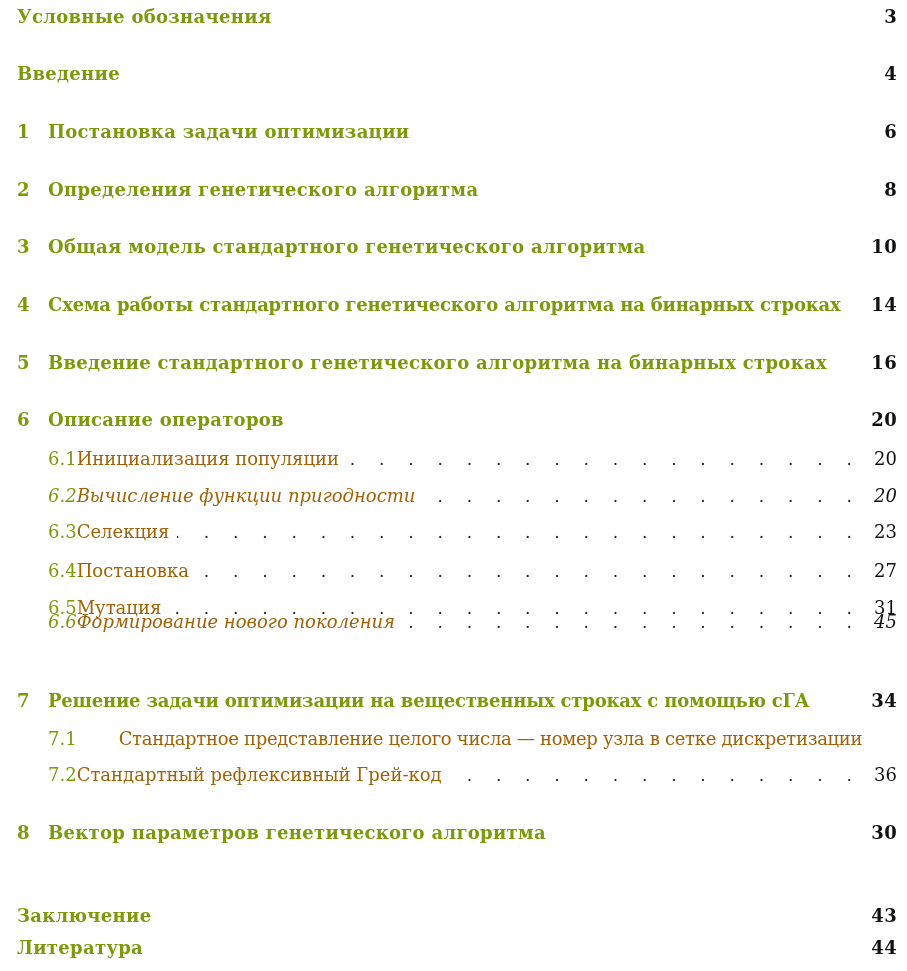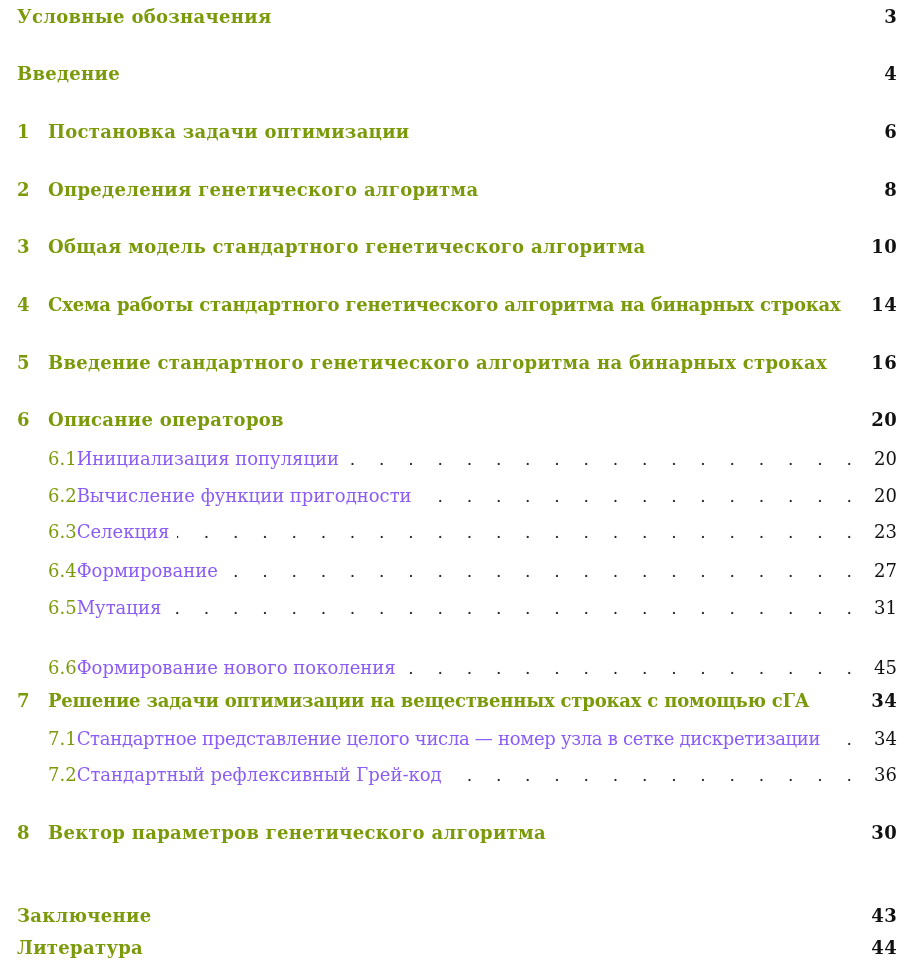--- a/index.html
+++ b/index.html
@@ -42,21 +42,21 @@
     }
     .num {
       color: #7a9a0a;
       display: inline-block;
     }
     .level1 .num { width: 31px; }
     .level2 .num { width: 48px; }
     .title {
       color: #7a9a0a;
     }
-    .level2 .title { color: #8b5cf6; }
+    .level2 .title { color: #a16207; }
     .leader {
       flex: 1 1 auto;
       overflow: hidden;
       margin: 0 6px 0 8px;
       color: #222;
       letter-spacing: 9.2px;
       font-weight: normal;
       font-size: 17px;
       text-align: right;
       direction: rtl;
@@ -130,63 +130,63 @@
     <span class="page">20</span>
   </a>
 
   <a class="row level2" style="top:448px;">
     <span class="num">6.1</span>
     <span class="title">Инициализация популяции</span>
     <span class="leader">. . . . . . . . . . . . . . . . . . . . . . . . . . . . . . . . . . . . . . . . . . . . . . . . . . . . . . . . . . . . . . . . . . . . . . . . . . . . . .</span>
     <span class="page">20</span>
   </a>
 
-  <a class="row level2" style="top:485px;">
+  <a class="row level2" style="top:485px;font-style:italic;">
     <span class="num">6.2</span>
     <span class="title">Вычисление функции пригодности</span>
     <span class="leader">. . . . . . . . . . . . . . . . . . . . . . . . . . . . . . . . . . . . . . . . . . . . . . . . . . . . . . . . . . . . . . . . . . . . . . . . . . . . . .</span>
     <span class="page">20</span>
   </a>
 
   <a class="row level2" style="top:521px;">
     <span class="num">6.3</span>
     <span class="title">Селекция</span>
     <span class="leader">. . . . . . . . . . . . . . . . . . . . . . . . . . . . . . . . . . . . . . . . . . . . . . . . . . . . . . . . . . . . . . . . . . . . . . . . . . . . . .</span>
     <span class="page">23</span>
   </a>
 
   <a class="row level2" style="top:560px;">
     <span class="num">6.4</span>
-    <span class="title">Формирование</span>
+    <span class="title">Постановка</span>
     <span class="leader">. . . . . . . . . . . . . . . . . . . . . . . . . . . . . . . . . . . . . . . . . . . . . . . . . . . . . . . . . . . . . . . . . . . . . . . . . . . . . .</span>
     <span class="page">27</span>
   </a>
 
   <a class="row level2" style="top:597px;">
     <span class="num">6.5</span>
     <span class="title">Мутация</span>
     <span class="leader">. . . . . . . . . . . . . . . . . . . . . . . . . . . . . . . . . . . . . . . . . . . . . . . . . . . . . . . . . . . . . . . . . . . . . . . . . . . . . .</span>
     <span class="page">31</span>
   </a>
 
-  <a class="row level2" style="top:657px;">
+  <a class="row level2" style="top:611px;font-style:italic;">
     <span class="num">6.6</span>
     <span class="title">Формирование нового поколения</span>
     <span class="leader">. . . . . . . . . . . . . . . . . . . . . . . . . . . . . . . . . . . . . . . . . . . . . . . . . . . . . . . . . . . . . . . . . . . . . . . . . . . . . .</span>
     <span class="page">45</span>
   </a>
 
   <a class="row level1" style="top:690px;">
     <span class="num">7</span>
     <span class="title" style="letter-spacing:-0.2px;">Решение задачи оптимизации на вещественных строках с помощью сГА</span>
     <span class="spacer"></span>
     <span class="page">34</span>
   </a>
 
-  <a class="row level2" style="top:728px;">
+  <a class="row level2" style="top:728px;gap:42px;">
     <span class="num">7.1</span>
     <span class="title" style="letter-spacing:-0.3px;">Стандартное представление целого числа — номер узла в сетке дискретизации</span>
     <span class="leader">. . . . . . . . . . . . . . . . . . . . . . . . . . . . . . . . . . . . . . . . . . . . . . . . . . . . . . . . . . . . . . . . . . . . . . . . . . . . . .</span>
     <span class="page">34</span>
   </a>
 
   <a class="row level2" style="top:764px;">
     <span class="num">7.2</span>
     <span class="title">Стандартный рефлексивный Грей-код</span>
     <span class="leader">. . . . . . . . . . . . . . . . . . . . . . . . . . . . . . . . . . . . . . . . . . . . . . . . . . . . . . . . . . . . . . . . . . . . . . . . . . . . . .</span>

